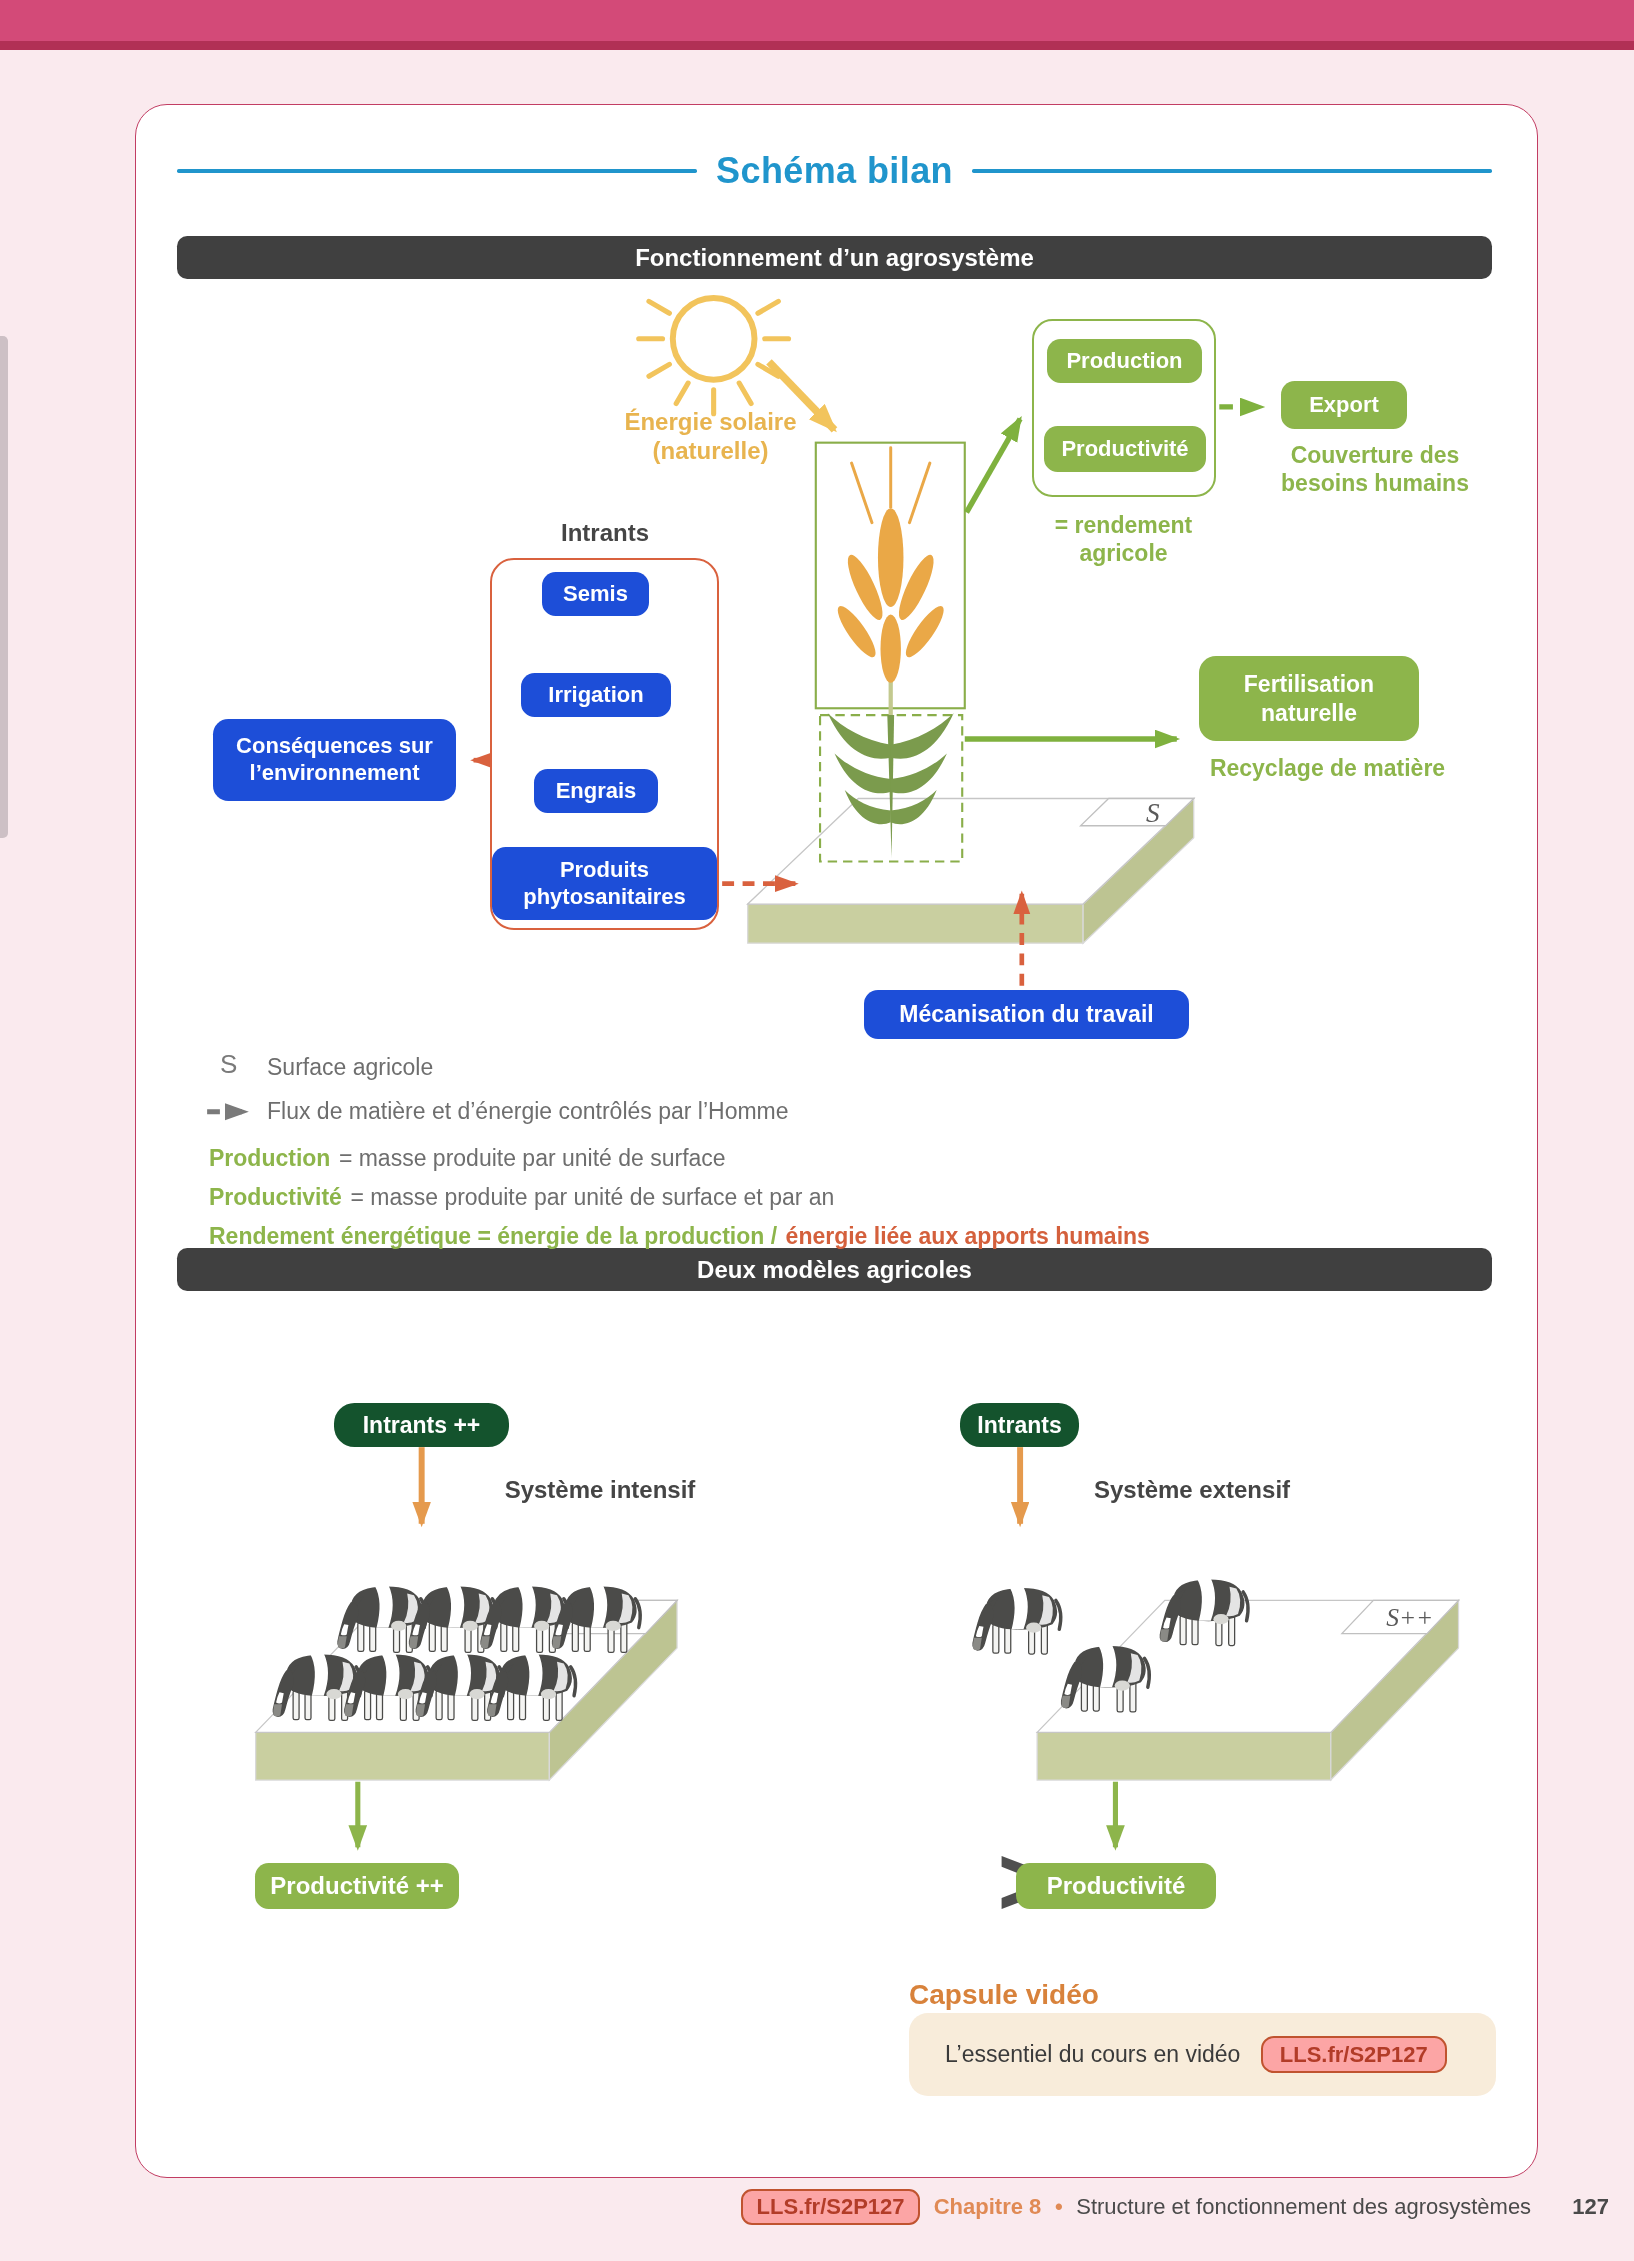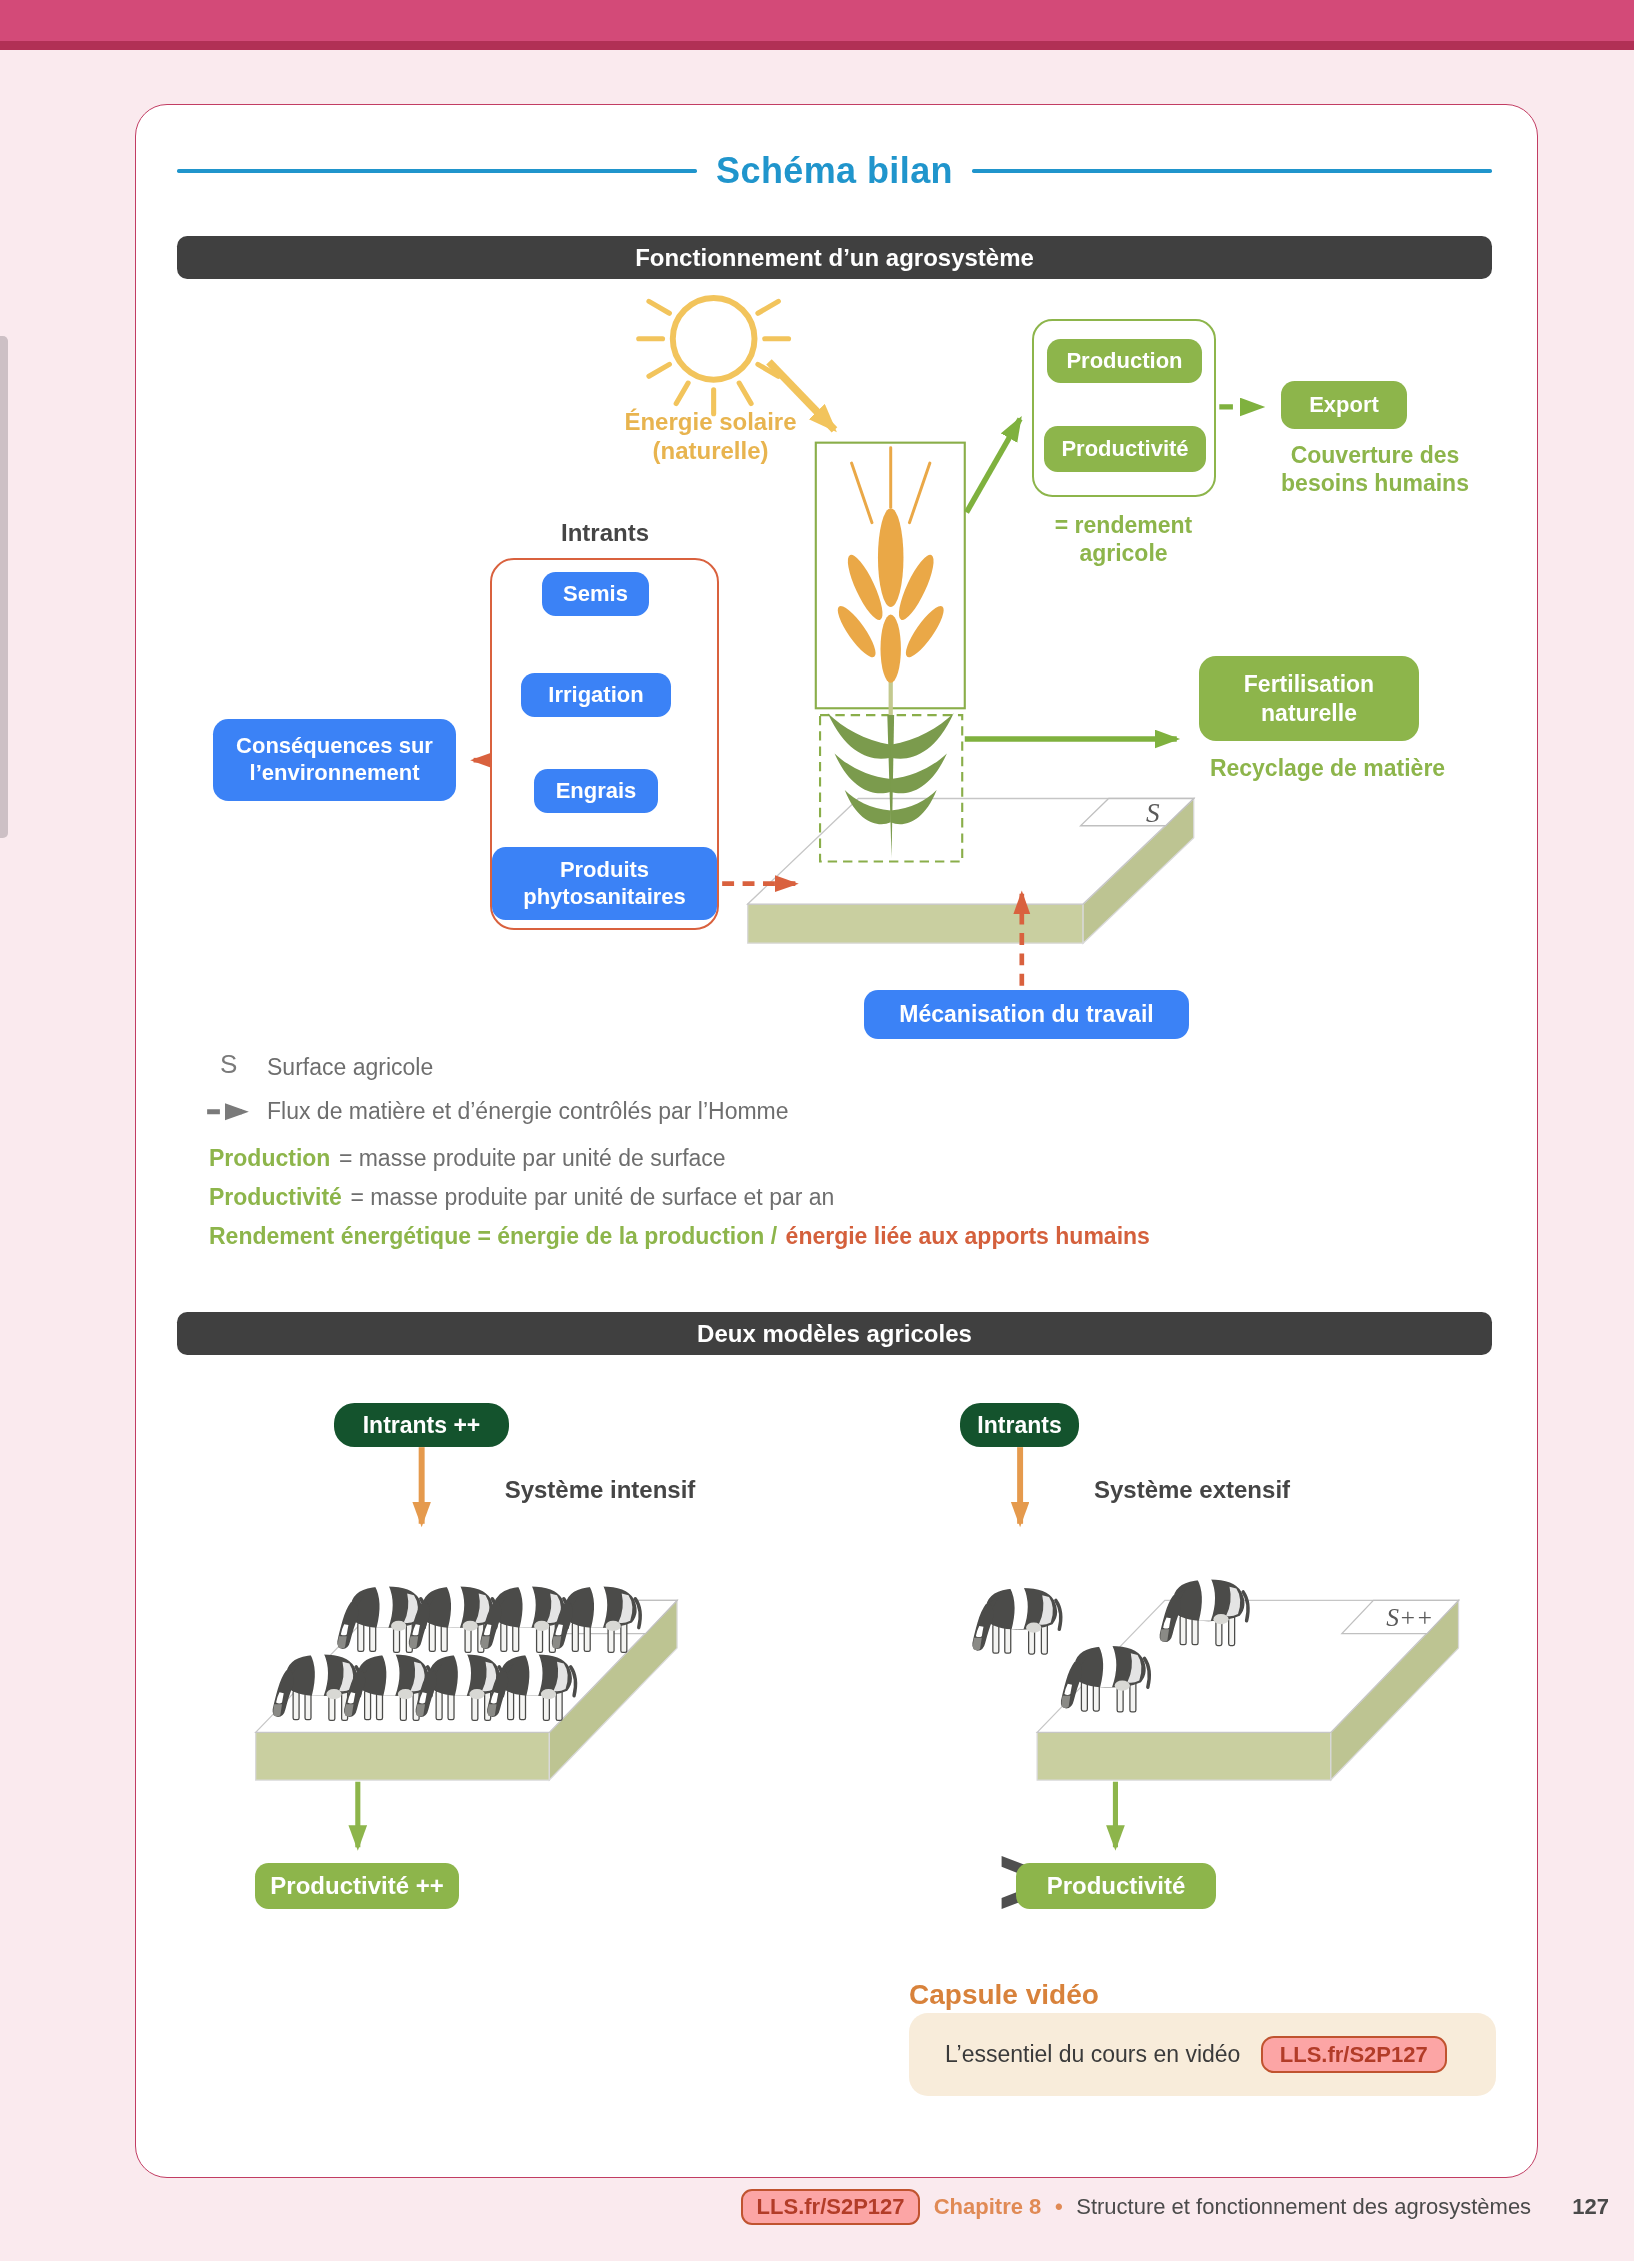--- a/index.html
+++ b/index.html
@@ -22,21 +22,21 @@
   .title-text{font-size:36px;font-weight:bold;color:#2095cc;letter-spacing:0.4px;}
   .banner{
     width:1315px;height:43px;background:#404040;border-radius:10.2px;
     display:flex;align-items:center;justify-content:center;
     color:#ffffff;font-size:24px;font-weight:bold;
   }
   .pill{
     display:flex;align-items:center;justify-content:center;text-align:center;
     color:#ffffff;font-weight:bold;line-height:1.22;
   }
-  .pill-orange{background:#3b82f6;border-radius:13.6px;font-size:22px;}
+  .pill-orange{background:#1d4ed8;border-radius:13.6px;font-size:22px;}
   .pill-green{background:#8db54b;border-radius:13.6px;font-size:22px;}
   .pill-badge{background:#14532d;border-radius:20.4px;font-size:23px;}
   .frame-orange{border:2.6px solid #d9613e;border-radius:24px;background:#ffffff;}
   .frame-green{border:2.6px solid #8db54b;border-radius:20.4px;background:#ffffff;}
   .lbl{display:flex;align-items:flex-start;justify-content:center;text-align:center;line-height:1.22;}
   .lbl-dark{font-size:24px;font-weight:bold;color:#454545;}
   .lbl-green{font-size:23px;font-weight:bold;color:#8db54b;}
   .lbl-yellow{font-size:24px;font-weight:bold;color:#e8b44f;}
   .legend-text{font-size:23px;color:#6e6e6e;}
   .defs{display:flex;flex-direction:column;gap:12px;font-size:23px;}
@@ -73,21 +73,21 @@
 <div class="abs side-tab"></div>
 <div class="abs card"></div>
 
 <div class="abs title-row">
   <div class="title-line"></div>
   <div class="title-text">Schéma bilan</div>
   <div class="title-line"></div>
 </div>
 
 <div class="abs banner" style="left:177px;top:236px;">Fonctionnement d’un agrosystème</div>
-<div class="abs banner" style="left:177px;top:1312px;text-align:right;">Deux modèles agricoles</div>
+<div class="abs banner" style="left:177px;top:1248px;text-align:right;">Deux modèles agricoles</div>
 
 <svg class="abs" style="left:0;top:0;" width="1635" height="2261" viewBox="0 0 1920 2656">
   <defs>
     <marker id="mYellow" markerUnits="userSpaceOnUse" markerWidth="40" markerHeight="32" refX="30" refY="13" orient="auto">
         <path d="M0,0 L34,13 L0,26 Z" fill="#f2c45c"></path>
       </marker>
     <marker id="mGreen" markerUnits="userSpaceOnUse" markerWidth="36" markerHeight="30" refX="26" refY="11" orient="auto">
         <path d="M0,0 L30,11 L0,22 Z" fill="#7fb13e"></path>
       </marker>
     <marker id="mGreenB" markerUnits="userSpaceOnUse" markerWidth="36" markerHeight="30" refX="26" refY="11" orient="auto">

